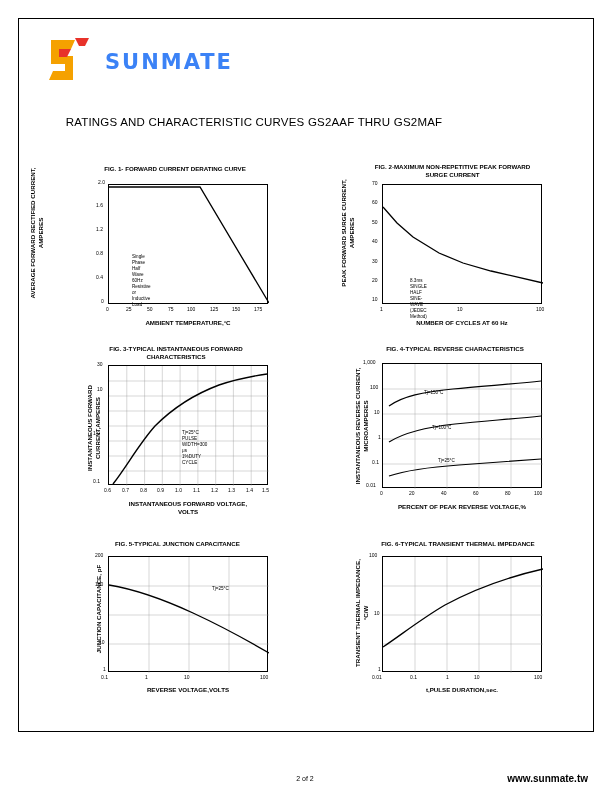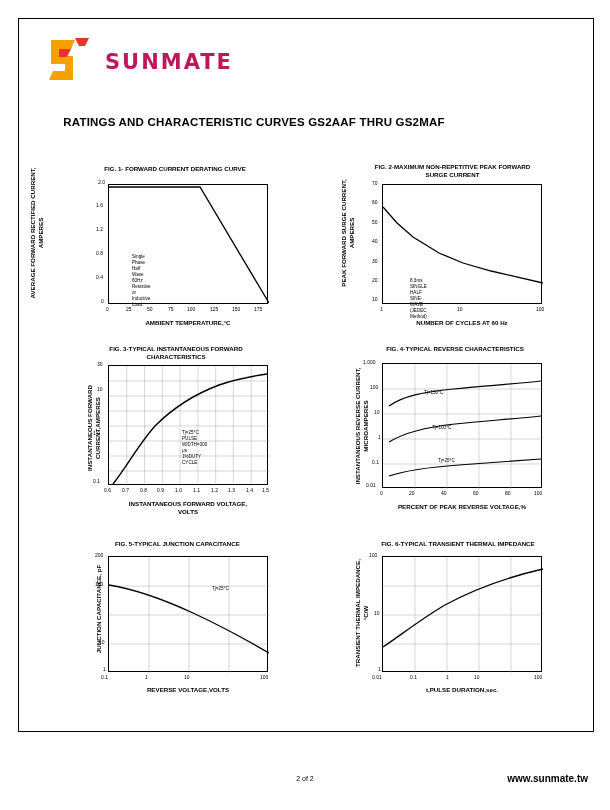--- a/index.html
+++ b/index.html
@@ -7,22 +7,22 @@
     width:610px;height:810px;background:#ffffff;
     font-family:"Liberation Sans", sans-serif;
     color:#000;position:relative;overflow:hidden;
   }
   .page{position:absolute;left:0;top:0;width:610px;height:810px;}
   .border{position:absolute;left:18px;top:18px;width:574px;height:712px;border:1px solid #000;}
 
   
   .logo{position:absolute;left:45px;top:36px;width:55px;height:48px;}
   .brand{position:absolute;left:105px;top:50px;height:26px;}
-  .brand-text{font-family:"DejaVu Sans",sans-serif;font-weight:bold;font-size:21px;letter-spacing:2px;color:#be185d;}
-  .title{position:absolute;left:0;top:116px;width:508px;text-align:center;font-size:11.5px;font-weight:bold;letter-spacing:.2px;}
+  .brand-text{font-family:"DejaVu Sans",sans-serif;font-weight:bold;font-size:21px;letter-spacing:2px;color:#3b82f6;}
+  .title{position:absolute;left:0;top:116px;width:508px;text-align:center;font-size:11.5px;font-weight:normal;letter-spacing:.2px;}
 
   
   .fig{position:absolute;}
   .fig-title{position:absolute;text-align:center;font-size:6.2px;font-weight:bold;line-height:8px;}
   .plotbox{position:absolute;border:1px solid #000;background:#fff;box-sizing:border-box;}
   .xlabel{position:absolute;text-align:center;font-size:6.2px;font-weight:bold;line-height:8px;}
   .ylabel{position:absolute;font-size:6.2px;font-weight:bold;line-height:8px;text-align:center;
           transform-origin:center center;}
   .tick{position:absolute;font-size:5px;color:#000;}
   .note{position:absolute;font-size:4.6px;line-height:6px;}

